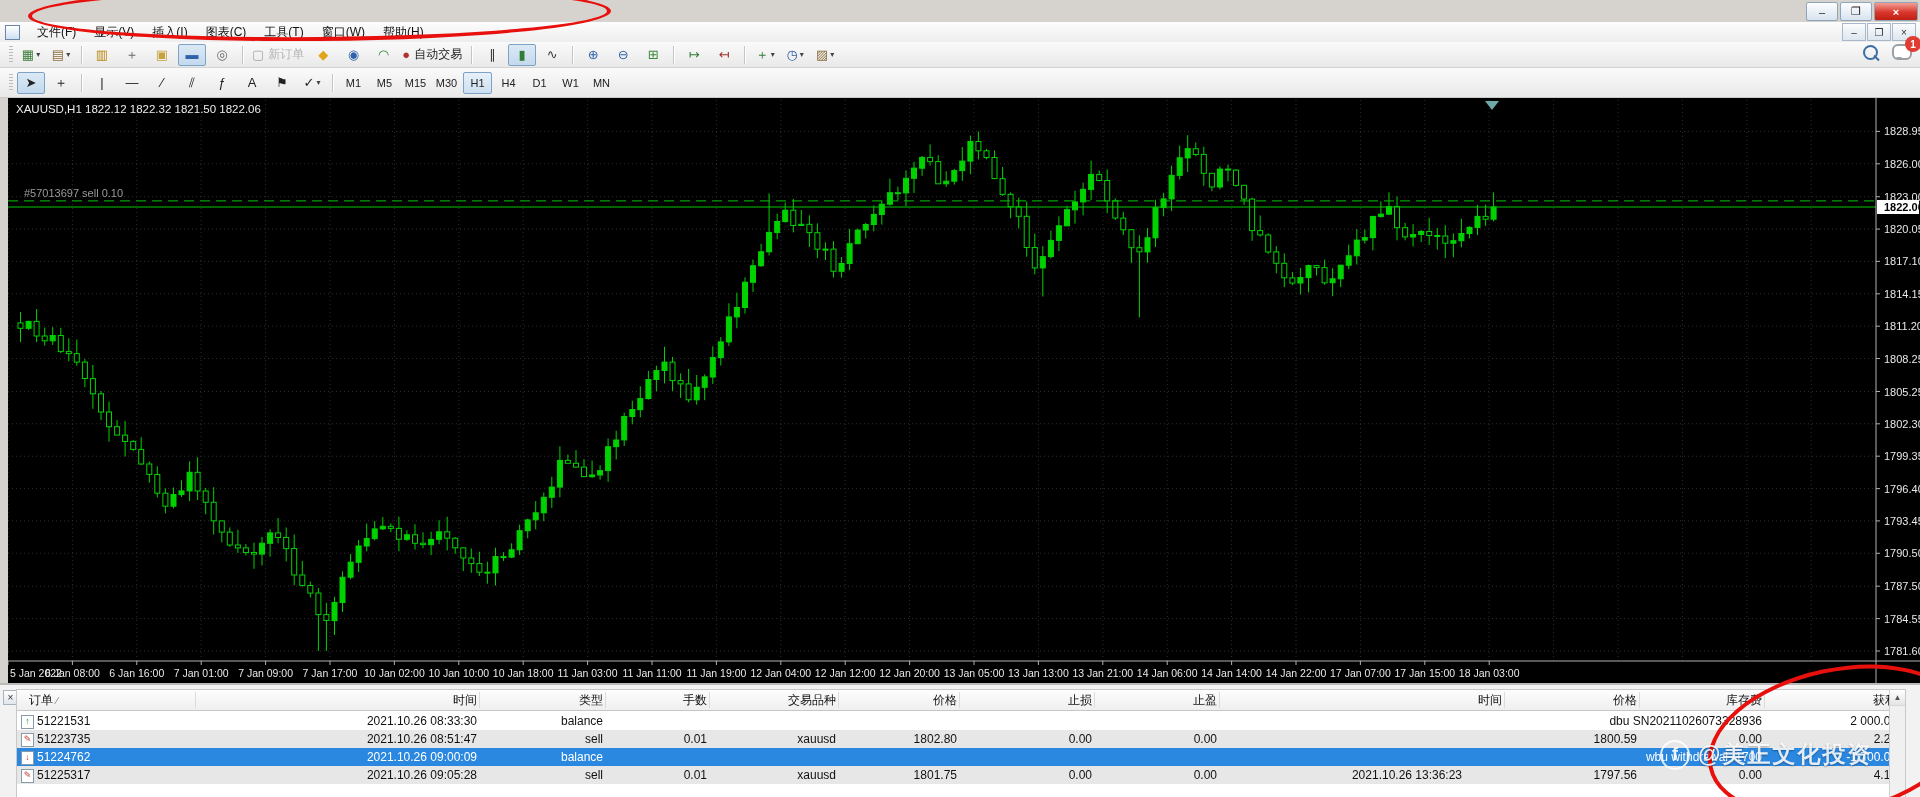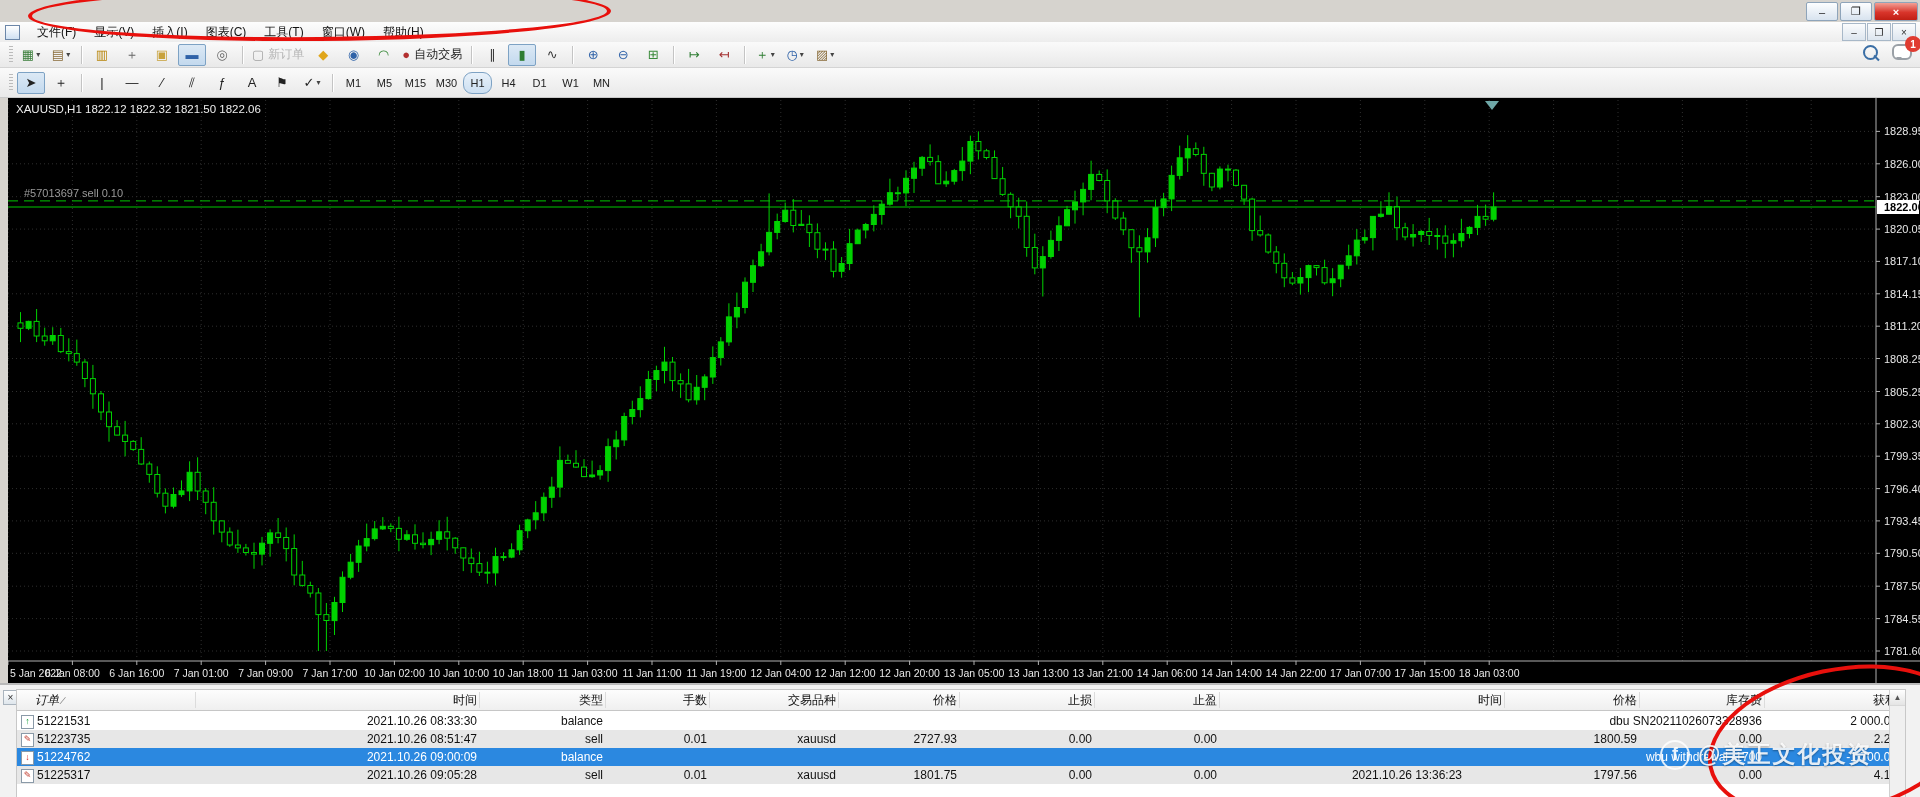--- a/index.html
+++ b/index.html
@@ -24,21 +24,21 @@
   #toolbar2{left:0;top:68px;width:1920px;height:30px;background:linear-gradient(#FAFAFA,#E9E9E9);border-bottom:1px solid #C9C9C9;display:flex;align-items:center;padding-left:6px;box-sizing:border-box;}
   .tbtn{min-width:22px;height:20px;display:flex;align-items:center;justify-content:center;font-size:13px;margin:0 1px;border:1px solid transparent;border-radius:2px;padding:0 2px;cursor:default;}
   .tbtn.active{background:linear-gradient(#DCE9F5,#C3D9EE);border-color:#7DA2C4;}
   .tbtn.disabled{color:#9aa0a6;filter:grayscale(1);opacity:.75;}
   .tbtn .lbl{font-size:12px;margin-left:4px;color:#222;}
   .tbtn.disabled .lbl{color:#9aa0a6;}
   .caret{font-size:8px;color:#444;margin-left:2px;}
   .tsep{width:1px;height:18px;background:#C4C4C4;margin:0 5px;box-shadow:1px 0 0 #fff;}
   .grip{width:4px;height:18px;margin:0 3px;background:repeating-linear-gradient(#bbb,#bbb 1px,transparent 1px,transparent 3px);}
   .pbtn{width:27px;height:20px;display:flex;align-items:center;justify-content:center;font-size:11px;color:#222;border:1px solid transparent;margin:0 1px;border-radius:2px;}
-  .pbtn.active{background:linear-gradient(#E8F1FA,#CCDFF1);border-color:#7DA2C4;border-radius:9px;}
+  .pbtn.active{background:linear-gradient(#E8F1FA,#CCDFF1);border-color:#7DA2C4;}
   
   #tb-right{position:absolute;right:8px;top:44px;display:flex;align-items:center;gap:14px;}
   .magnifier{width:11px;height:11px;border:2px solid #3a6ea5;border-radius:50%;position:relative;}
   .magnifier::after{content:"";position:absolute;width:7px;height:2px;background:#3a6ea5;transform:rotate(45deg);left:8px;top:10px;}
   .balloon{width:16px;height:12px;border:2px solid #9aa0a6;border-radius:6px;position:relative;background:#fff;}
   .balloon::after{content:"";position:absolute;left:2px;bottom:-5px;border:3px solid transparent;border-top-color:#9aa0a6;}
   .badge{position:absolute;right:-9px;top:-8px;width:16px;height:16px;background:#E03C31;border-radius:50%;color:#fff;font-size:10px;font-weight:bold;display:flex;align-items:center;justify-content:center;}
   
   #chart-wrap{left:8px;top:98px;width:1912px;height:585px;background:#000;}
   
@@ -738,21 +738,21 @@
         <text x="8" y="15" fill="#EDEDED" font-size="11.5">XAUUSD,H1  1822.12 1822.32 1821.50 1822.06</text>
         <text x="16" y="98.9" fill="#9a9a9a" font-size="11">#57013697 sell 0.10</text>
         <polygon points="1477,3 1491,3 1484,12" fill="#6FA8A8"></polygon>
       </svg>
   </div>
 
   <div id="terminal" class="abs">
     <div id="term-close">×</div>
     <div id="term-list">
       <div id="term-head">
-          <div class="hcell" style="left:18px;font-style:italic;">订单 <span style="color:#777;font-size:10px;">∕</span></div>
+          <div class="hcell" style="left:12px;">订单 <span style="color:#777;font-size:10px;">∕</span></div>
           <div class="hcell" style="left:181px;width:279px;text-align:right;">时间</div>
           <div class="hsep" style="left:178px;"></div>
           <div class="hcell" style="left:465px;width:121px;text-align:right;">类型</div>
           <div class="hsep" style="left:462px;"></div>
           <div class="hcell" style="left:591px;width:99px;text-align:right;">手数</div>
           <div class="hsep" style="left:588px;"></div>
           <div class="hcell" style="left:695px;width:124px;text-align:right;">交易品种</div>
           <div class="hsep" style="left:692px;"></div>
           <div class="hcell" style="left:824px;width:116px;text-align:right;">价格</div>
           <div class="hsep" style="left:821px;"></div>
@@ -778,21 +778,21 @@
             <div class="tcell" style="left:1750px;width:130px;text-align:right;">2 000.00</div>
             <div class="tcell" style="left:1205px;width:540px;text-align:right;">dbu SN20211026073328936</div>
           </div>
           <div class="trow shade" style="top:40px;">
             <div class="rowicon order">✎</div>
             <div class="tcell" style="left:20px;">51223735</div>
             <div class="tcell" style="left:181px;width:279px;text-align:right;">2021.10.26 08:51:47</div>
             <div class="tcell" style="left:465px;width:121px;text-align:right;">sell</div>
             <div class="tcell" style="left:591px;width:99px;text-align:right;">0.01</div>
             <div class="tcell" style="left:695px;width:124px;text-align:right;">xauusd</div>
-            <div class="tcell" style="left:824px;width:116px;text-align:right;">2727.93</div>
+            <div class="tcell" style="left:824px;width:116px;text-align:right;">1802.80</div>
             <div class="tcell" style="left:945px;width:130px;text-align:right;">0.00</div>
             <div class="tcell" style="left:1080px;width:120px;text-align:right;">0.00</div>
             <div class="tcell" style="left:1205px;width:280px;text-align:right;margin-top:28px;">2021.10.26 08:58:45</div>
             <div class="tcell" style="left:1490px;width:130px;text-align:right;">1800.59</div>
             <div class="tcell" style="left:1625px;width:120px;text-align:right;">0.00</div>
             <div class="tcell" style="left:1750px;width:130px;text-align:right;">2.21</div>
           </div>
           <div class="trow selected" style="top:58px;">
             <div class="rowicon withdrawal">↓</div>
             <div class="tcell" style="left:20px;">51224762</div>

